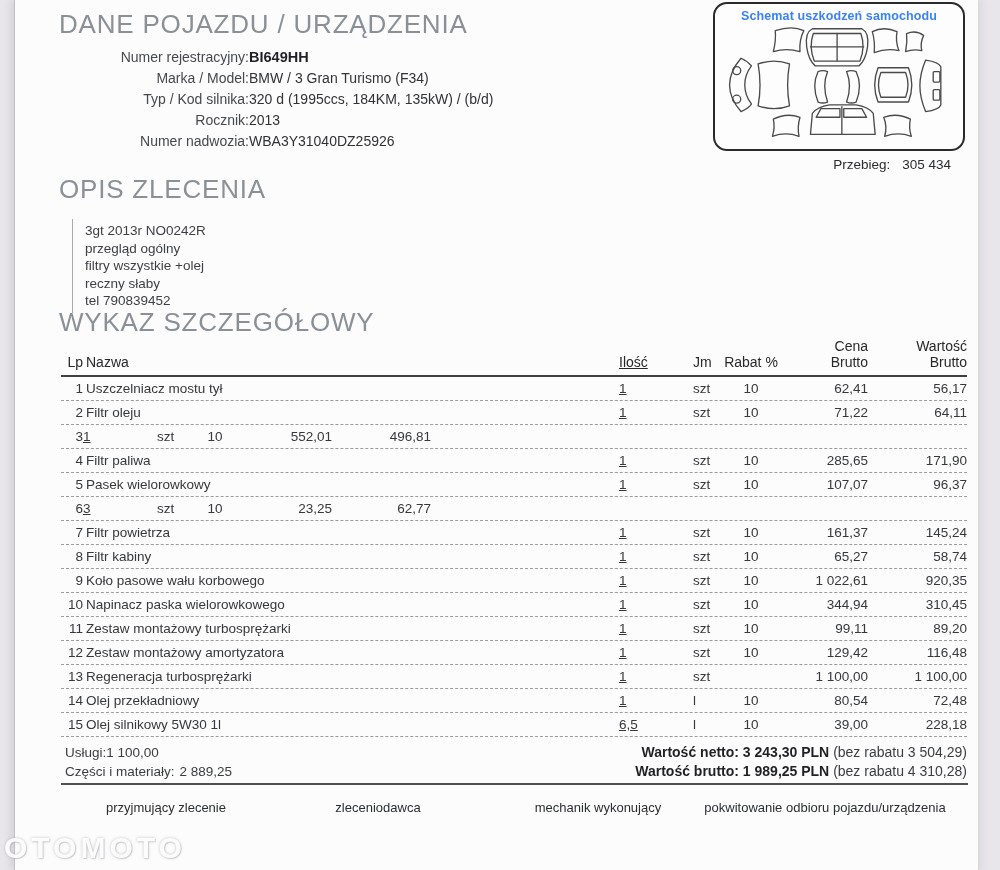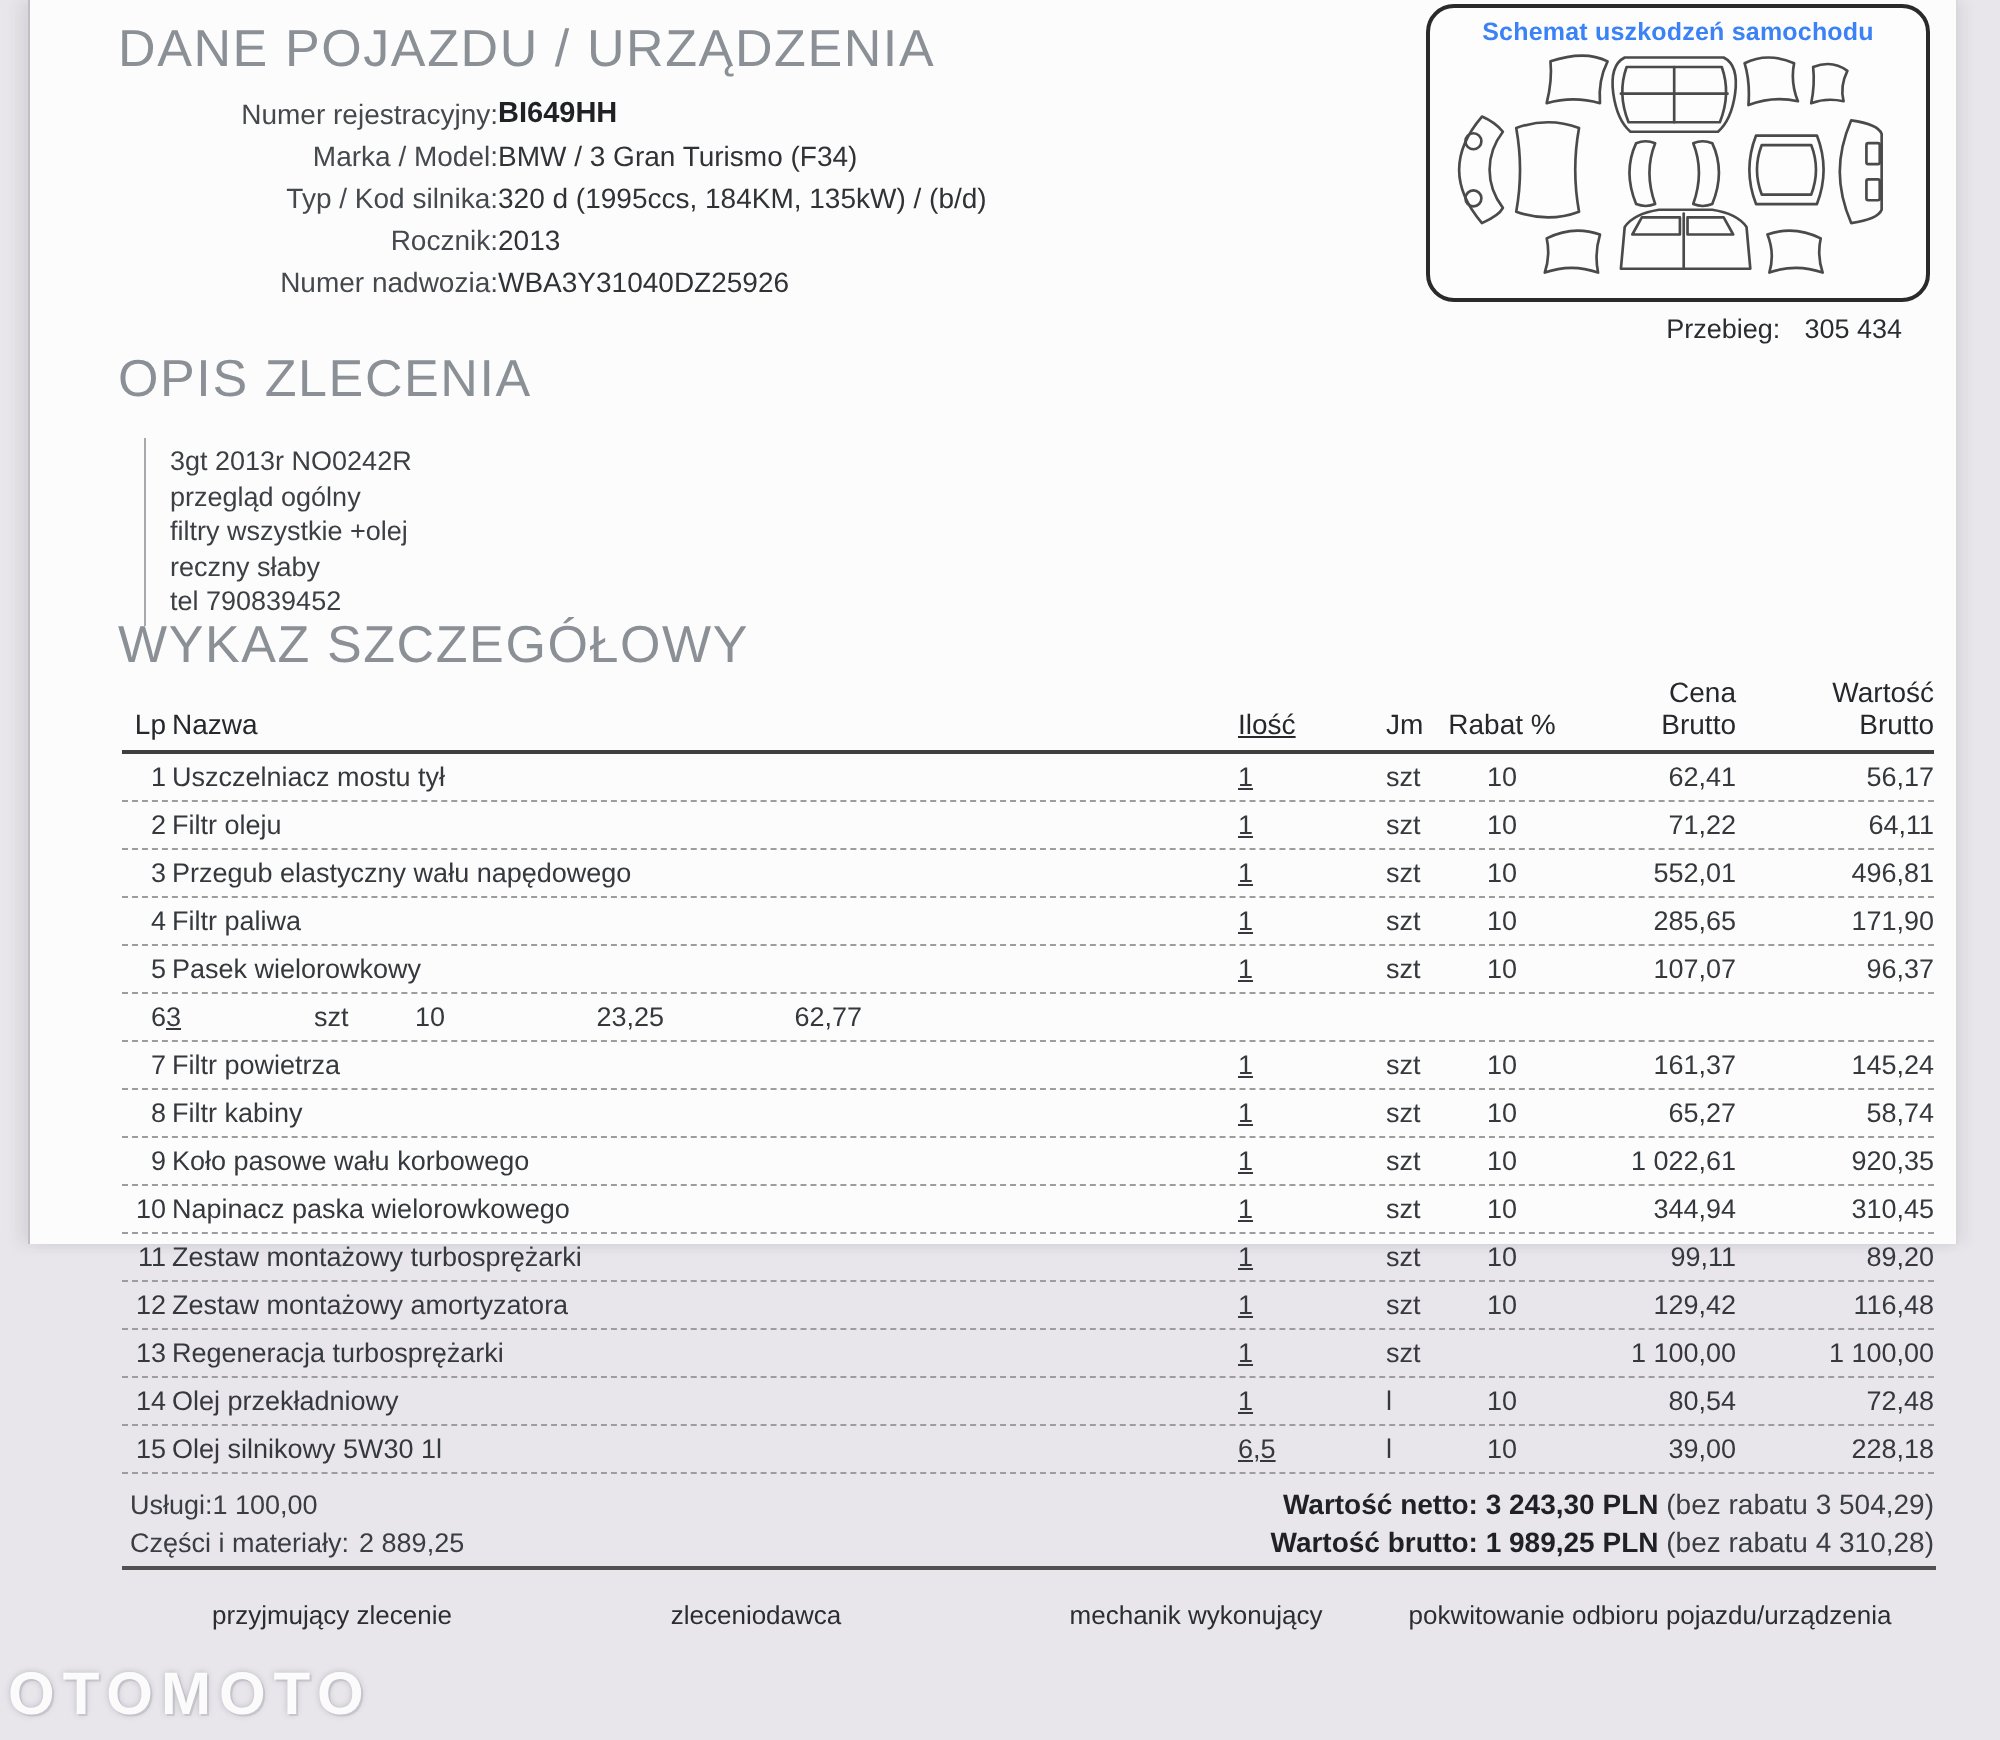--- a/index.html
+++ b/index.html
@@ -3,21 +3,21 @@
 <meta charset="utf-8">
 <style>
   html,body{margin:0;padding:0;}
   body{
     width:1000px;height:870px;position:relative;overflow:hidden;
     background:#e8e6eb;
     font-family:"Liberation Sans",sans-serif;
     -webkit-font-smoothing:antialiased;
   }
   .page{
-    position:absolute;left:14px;top:0;width:963px;height:622px;
+    position:absolute;left:14px;top:0;width:963px;height:870px;
     background:#fcfcfc;
     border-left:1px solid #c2bec6;border-right:1px solid #dad7dd;
     box-shadow:-4px 0 7px rgba(60,55,70,.10), 4px 0 6px rgba(60,55,70,.06);
   }
   .h1{
     position:absolute;left:44px;margin:0;
     font-size:26px;font-weight:400;letter-spacing:.8px;color:#8b9096;
   }
   
   .vbox{position:absolute;left:44px;top:47px;font-size:14px;line-height:21px;}
@@ -191,21 +191,20 @@
         <span class="c lp">2</span>
         <span class="c name">Filtr oleju</span>
         <span class="c qty">1</span>
         <span class="c unit">szt</span>
         <span class="c rabat">10</span>
         <span class="c price">71,22</span>
         <span class="c value">64,11</span>
       </div>
         <div class="trow">
         <span class="c lp">3</span>
-        <span class="c name">Przegub elastyczny wału napędowego</span>
         <span class="c qty">1</span>
         <span class="c unit">szt</span>
         <span class="c rabat">10</span>
         <span class="c price">552,01</span>
         <span class="c value">496,81</span>
       </div>
         <div class="trow">
         <span class="c lp">4</span>
         <span class="c name">Filtr paliwa</span>
         <span class="c qty">1</span>

